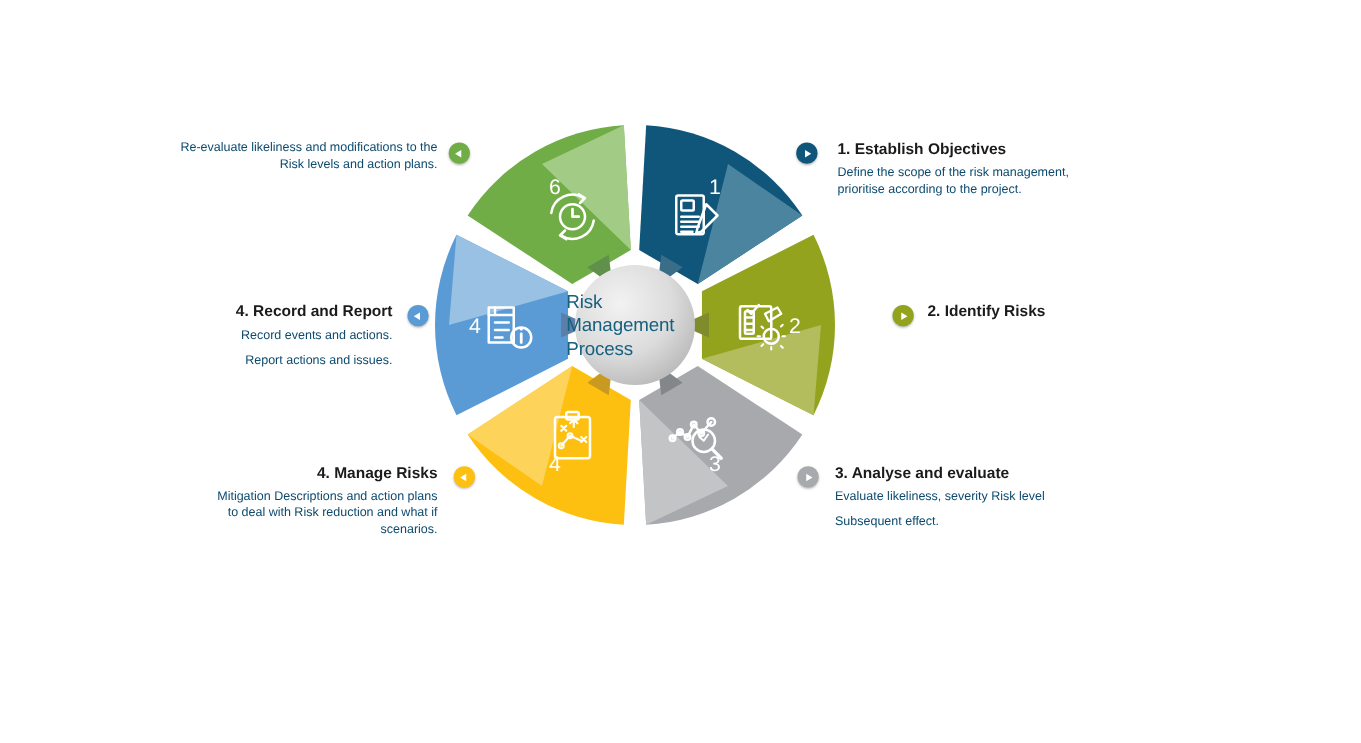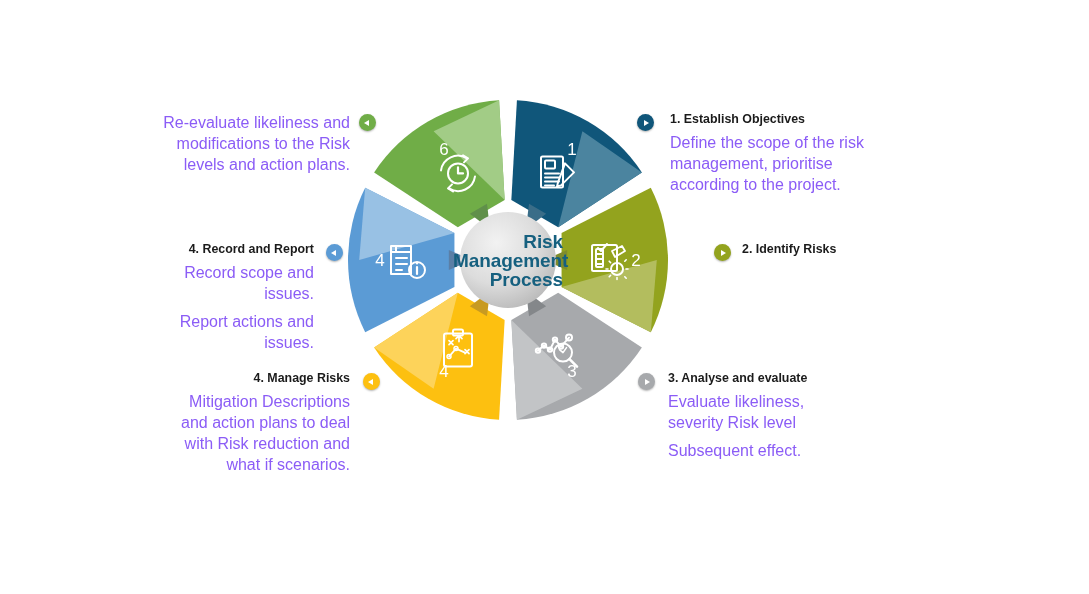--- a/index.html
+++ b/index.html
@@ -17,41 +17,41 @@
 
   .hub-text{
     position:absolute;
     left:160px;top:160px;
     width:0;height:0;
   }
   .hub-text span{
     position:absolute;
     transform:translate(-50%,-50%);
     width:110px;
-    text-align:right;
-    font-size:19px;
-    font-weight:bold;
+    text-align:left;
+    font-size:15px;
+    font-weight:normal;
     line-height:1.32;
     color:#16607f;
     letter-spacing:-0.1px;
   }
 
   
   .item{position:absolute;}
   .item .head{
     font-size:12.4px;
     font-weight:bold;
     color:#1b1b1b;
     margin:0 0 4px 0;
     line-height:1.25;
   }
   .item p{
     margin:0 0 7px 0;
-    font-size:16px;
-    color:#8b5cf6;
+    font-size:10px;
+    color:#0c4a6e;
     line-height:1.32;
   }
   .item p:last-child{margin-bottom:0;}
 
   .item.right{text-align:left;}
   .item.left{text-align:right;}
 
   
   .marker{
     position:absolute;
@@ -256,21 +256,21 @@
         <i></i>
       </div>
     <p>Re-evaluate likeliness and modifications to the Risk levels and action plans.</p>
   </div>
 
   <div class="item left" style="left:160px;top:242px;width:154px;">
     <div class="marker l" style="left:166px;top:2px;background:#5b9bd5">
         <i></i>
       </div>
     <div class="head">4. Record and Report</div>
-    <p>Record scope and issues.</p>
+    <p>Record events and actions.</p>
     <p>Report actions and issues.</p>
   </div>
 
   <div class="item left" style="left:165px;top:371px;width:185px;">
     <div class="marker l" style="left:198px;top:2px;background:#fdc010">
         <i></i>
       </div>
     <div class="head">4. Manage Risks</div>
     <p>Mitigation Descriptions and action plans to deal with Risk reduction and what if scenarios.</p>
   </div>

